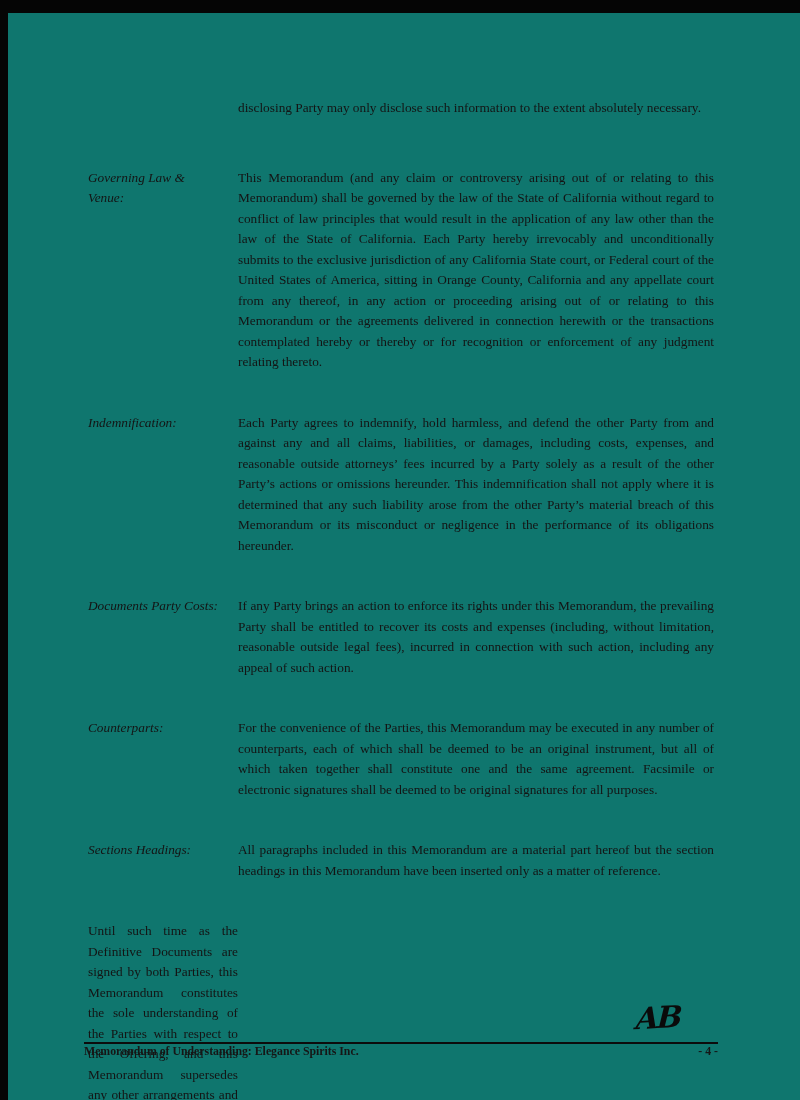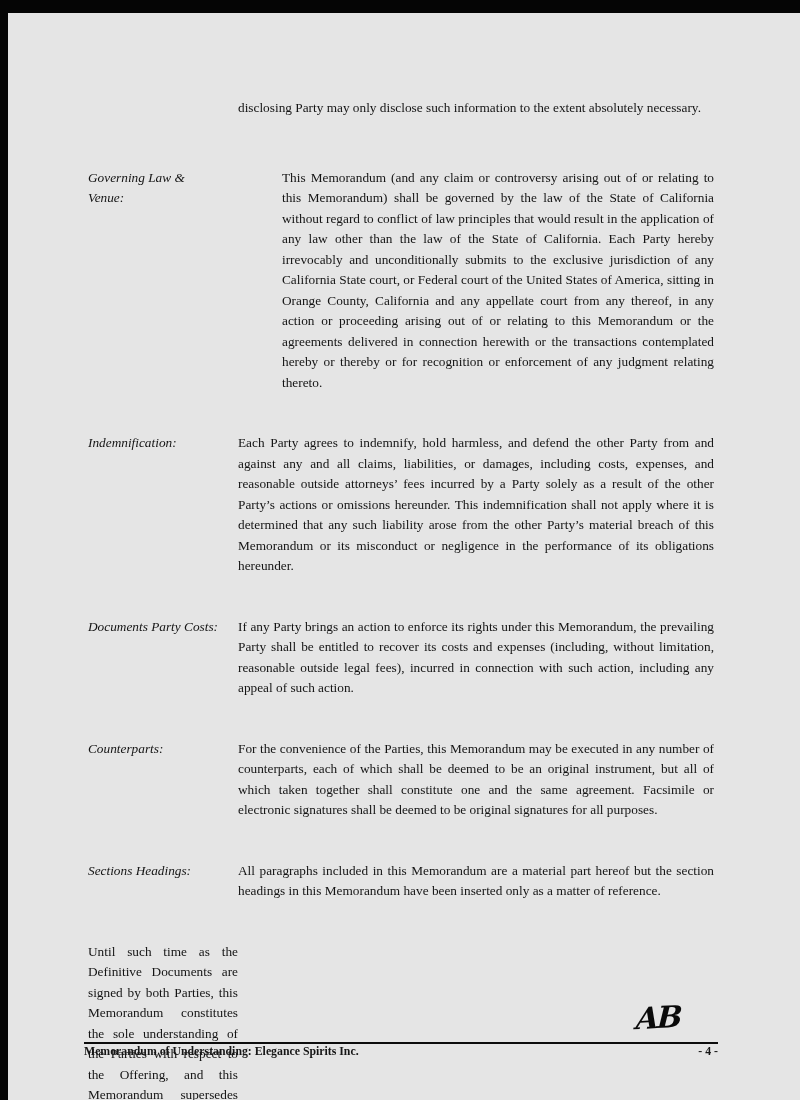--- a/index.html
+++ b/index.html
@@ -6,21 +6,21 @@
 
   body {
     background: #ffffff;
     font-family: "Liberation Serif", "DejaVu Serif", serif;
   }
 
   .page {
     position: relative;
     width: 800px;
     height: 1100px;
-    background: #e5e5e5;
+    background: #0f766e;
     overflow: hidden;
     color: #161616;
   }
 
   
   .scan-edge-top {
     position: absolute;
     top: 0; left: 0;
     width: 100%; height: 13px;
     background: #050505;
@@ -49,21 +49,21 @@
   .continuation {
     margin-left: 150px;
     margin-bottom: 49px;
   }
 
   .section {
     display: grid;
     grid-template-columns: 150px 1fr;
     margin-top: 40px;
   }
-  .section:first-of-type { margin-top: 0; gap: 44px; }
+  .section:first-of-type { margin-top: 0; }
 
   .section-label {
     font-style: italic;
     font-size: 13.3px;
     line-height: 20.5px;
     padding-right: 14px;
     color: #141414;
   }
 
   .initials {

